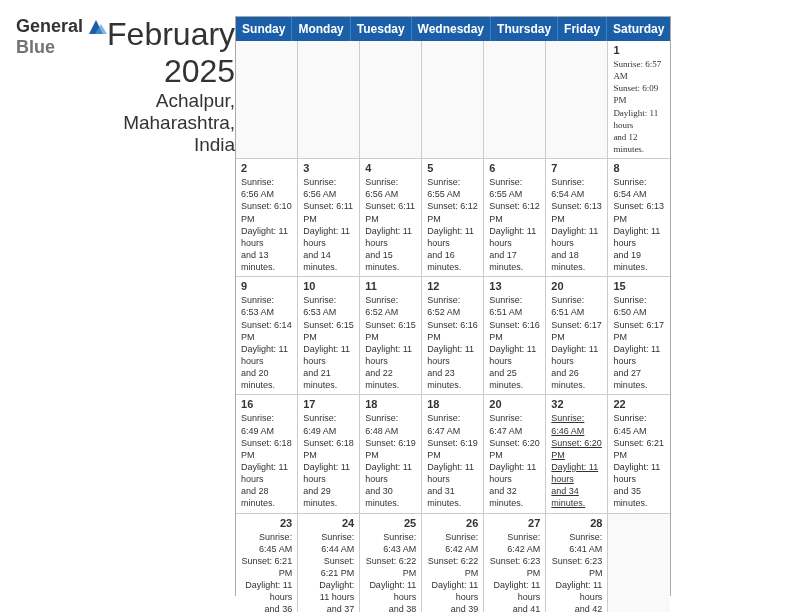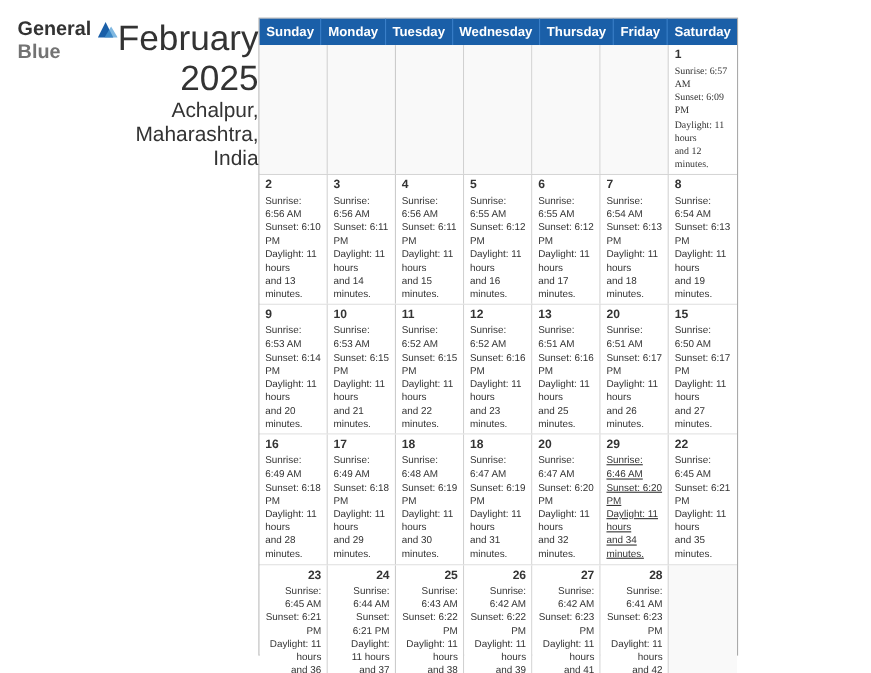--- a/index.html
+++ b/index.html
@@ -286,21 +286,21 @@
 and 31 minutes.</div>
           </div>
           <div class="cal-cell">
             <span class="day-num">20</span>
             <div class="cell-text" style="white-space: pre-line;">Sunrise: 6:47 AM
 Sunset: 6:20 PM
 Daylight: 11 hours
 and 32 minutes.</div>
           </div>
           <div class="cal-cell">
-            <span class="day-num">29</span>
+            <span class="day-num">32</span>
             <div class="cell-text" style="white-space: pre-line; text-decoration: underline;">Sunrise: 6:46 AM
 Sunset: 6:20 PM
 Daylight: 11 hours
 and 34 minutes.</div>
           </div>
           <div class="cal-cell">
             <span class="day-num">22</span>
             <div class="cell-text" style="white-space: pre-line;">Sunrise: 6:45 AM
 Sunset: 6:21 PM
 Daylight: 11 hours

